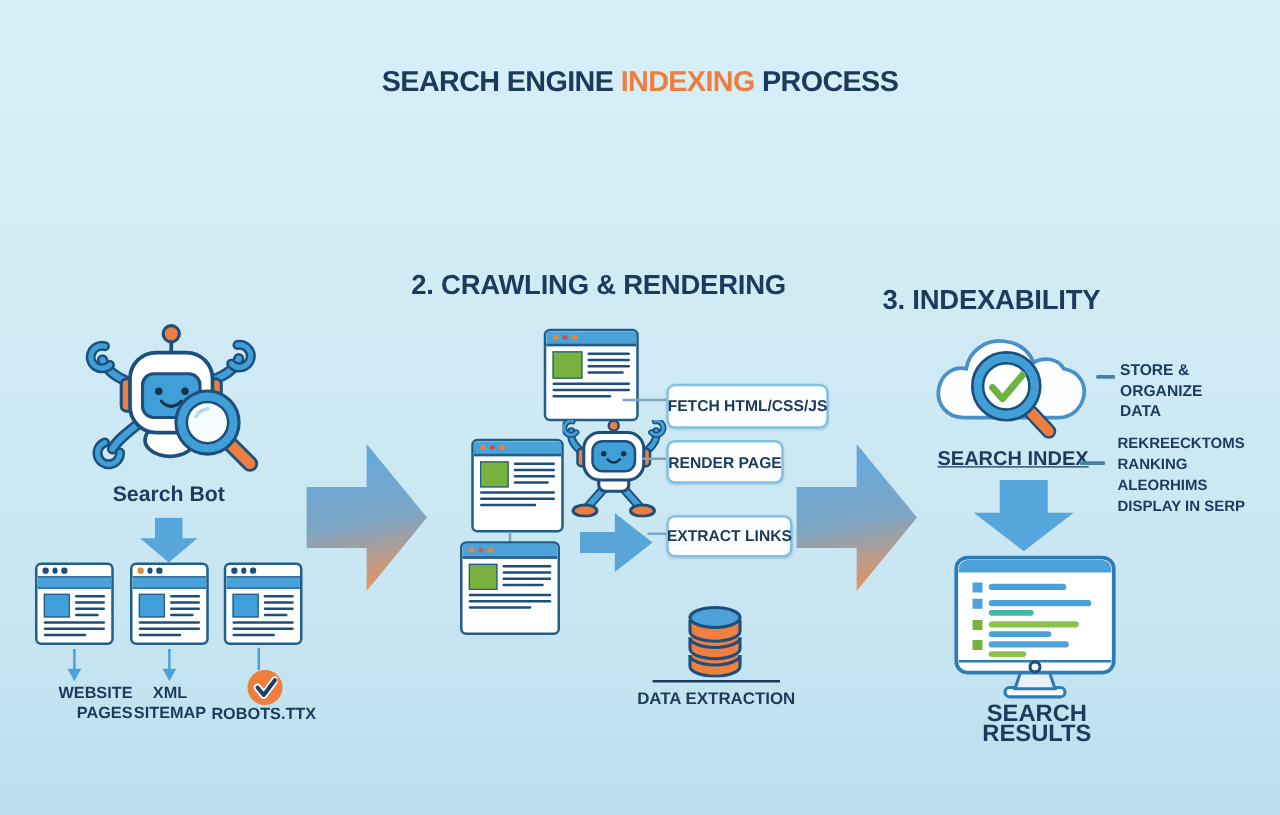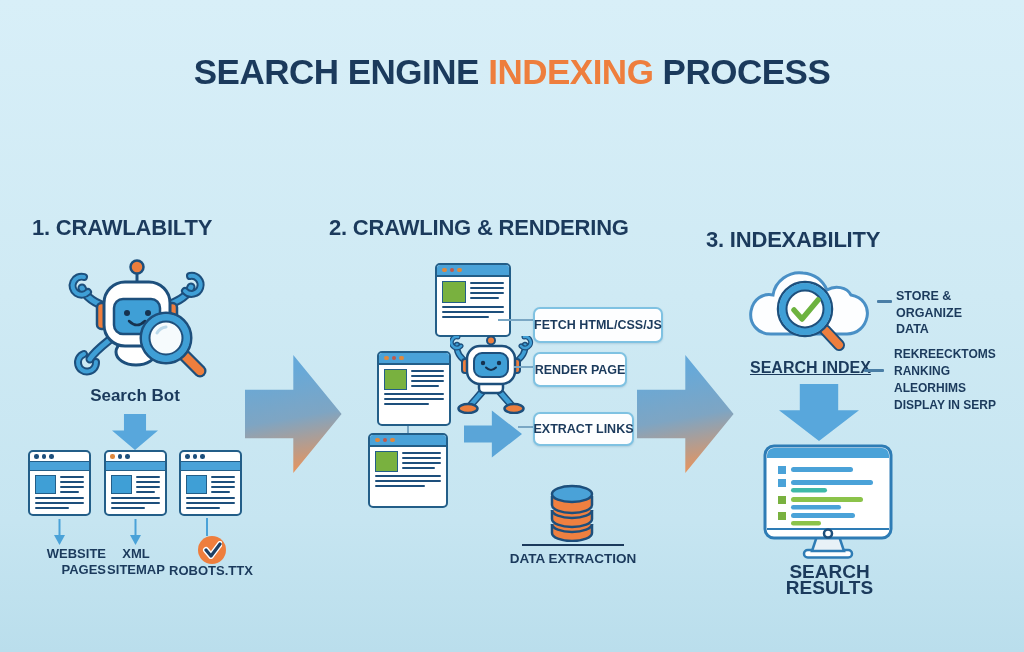--- a/index.html
+++ b/index.html
@@ -2,21 +2,21 @@
 <html><head>
 <meta charset="utf-8">
 <style>
   html,body{margin:0;padding:0;}
   .canvas{
     position:relative;width:1024px;height:652px;overflow:hidden;
     background:linear-gradient(180deg,#d8eff8 0%,#cfeaf4 45%,#c6e5f1 80%,#badeec 100%);
     font-family:"Liberation Sans",sans-serif;color:#1b3a5c;
   }
   .abs{position:absolute;}
-  .title{top:52px;left:0;width:100%;text-align:center;font-size:35px;font-weight:bold;
+  .title{top:52px;left:0;width:100%;text-align:center;font-size:23px;font-weight:bold;
          letter-spacing:-0.5px;color:#1b3a5c;white-space:nowrap;}
   .title .hl{color:#ee7e3d;}
   .sec-heading{font-size:22px;font-weight:bold;color:#1b3a5c;letter-spacing:-0.2px;white-space:nowrap;}
   .label{font-weight:bold;color:#1b3a5c;text-align:center;line-height:16px;}
   .step-box{background:#fdfeff;border:2px solid #7fc2e2;border-radius:7px;color:#1b3a5c;
             font-weight:bold;font-size:12.5px;display:flex;align-items:center;justify-content:center;
             box-shadow:0 1px 2px rgba(40,90,130,.18);white-space:nowrap;}
   .connector{background:#7aa7c4;}
   .dash{background:#4a7ea6;border-radius:1px;}
   
@@ -42,21 +42,20 @@
 </style>
 </head>
 <body>
 
 <div class="canvas">
 
   <div class="abs title">
     <span>SEARCH ENGINE </span><span class="hl">INDEXING</span><span> PROCESS</span>
   </div>
 
-  <div class="abs sec-heading" style="left:32px;top:215px;">1. CRAWLABILTY</div>
   <div class="abs sec-heading" style="left:329px;top:215px;">2. CRAWLING &amp; RENDERING</div>
   <div class="abs sec-heading" style="left:706px;top:215px;margin-top:12px;">3. INDEXABILITY</div>
 
   <svg class="abs" style="left:60px;top:256px;" width="150" height="128" viewBox="0 0 150 128">
     <line x1="77" y1="26" x2="77" y2="14" stroke="#1d4f7c" stroke-width="3"></line>
     <circle cx="77" cy="11" r="6.5" fill="#ee7e3d" stroke="#1d4f7c" stroke-width="2.5"></circle>
     <g fill="none" stroke-linecap="round">
       <path d="M50,52 C36,48 26,42 22,32" stroke="#1d4f7c" stroke-width="9"></path>
       <path d="M50,52 C36,48 26,42 22,32" stroke="#3f9fd6" stroke-width="5"></path>
       <path d="M104,50 C118,46 128,40 131,31" stroke="#1d4f7c" stroke-width="9"></path>

